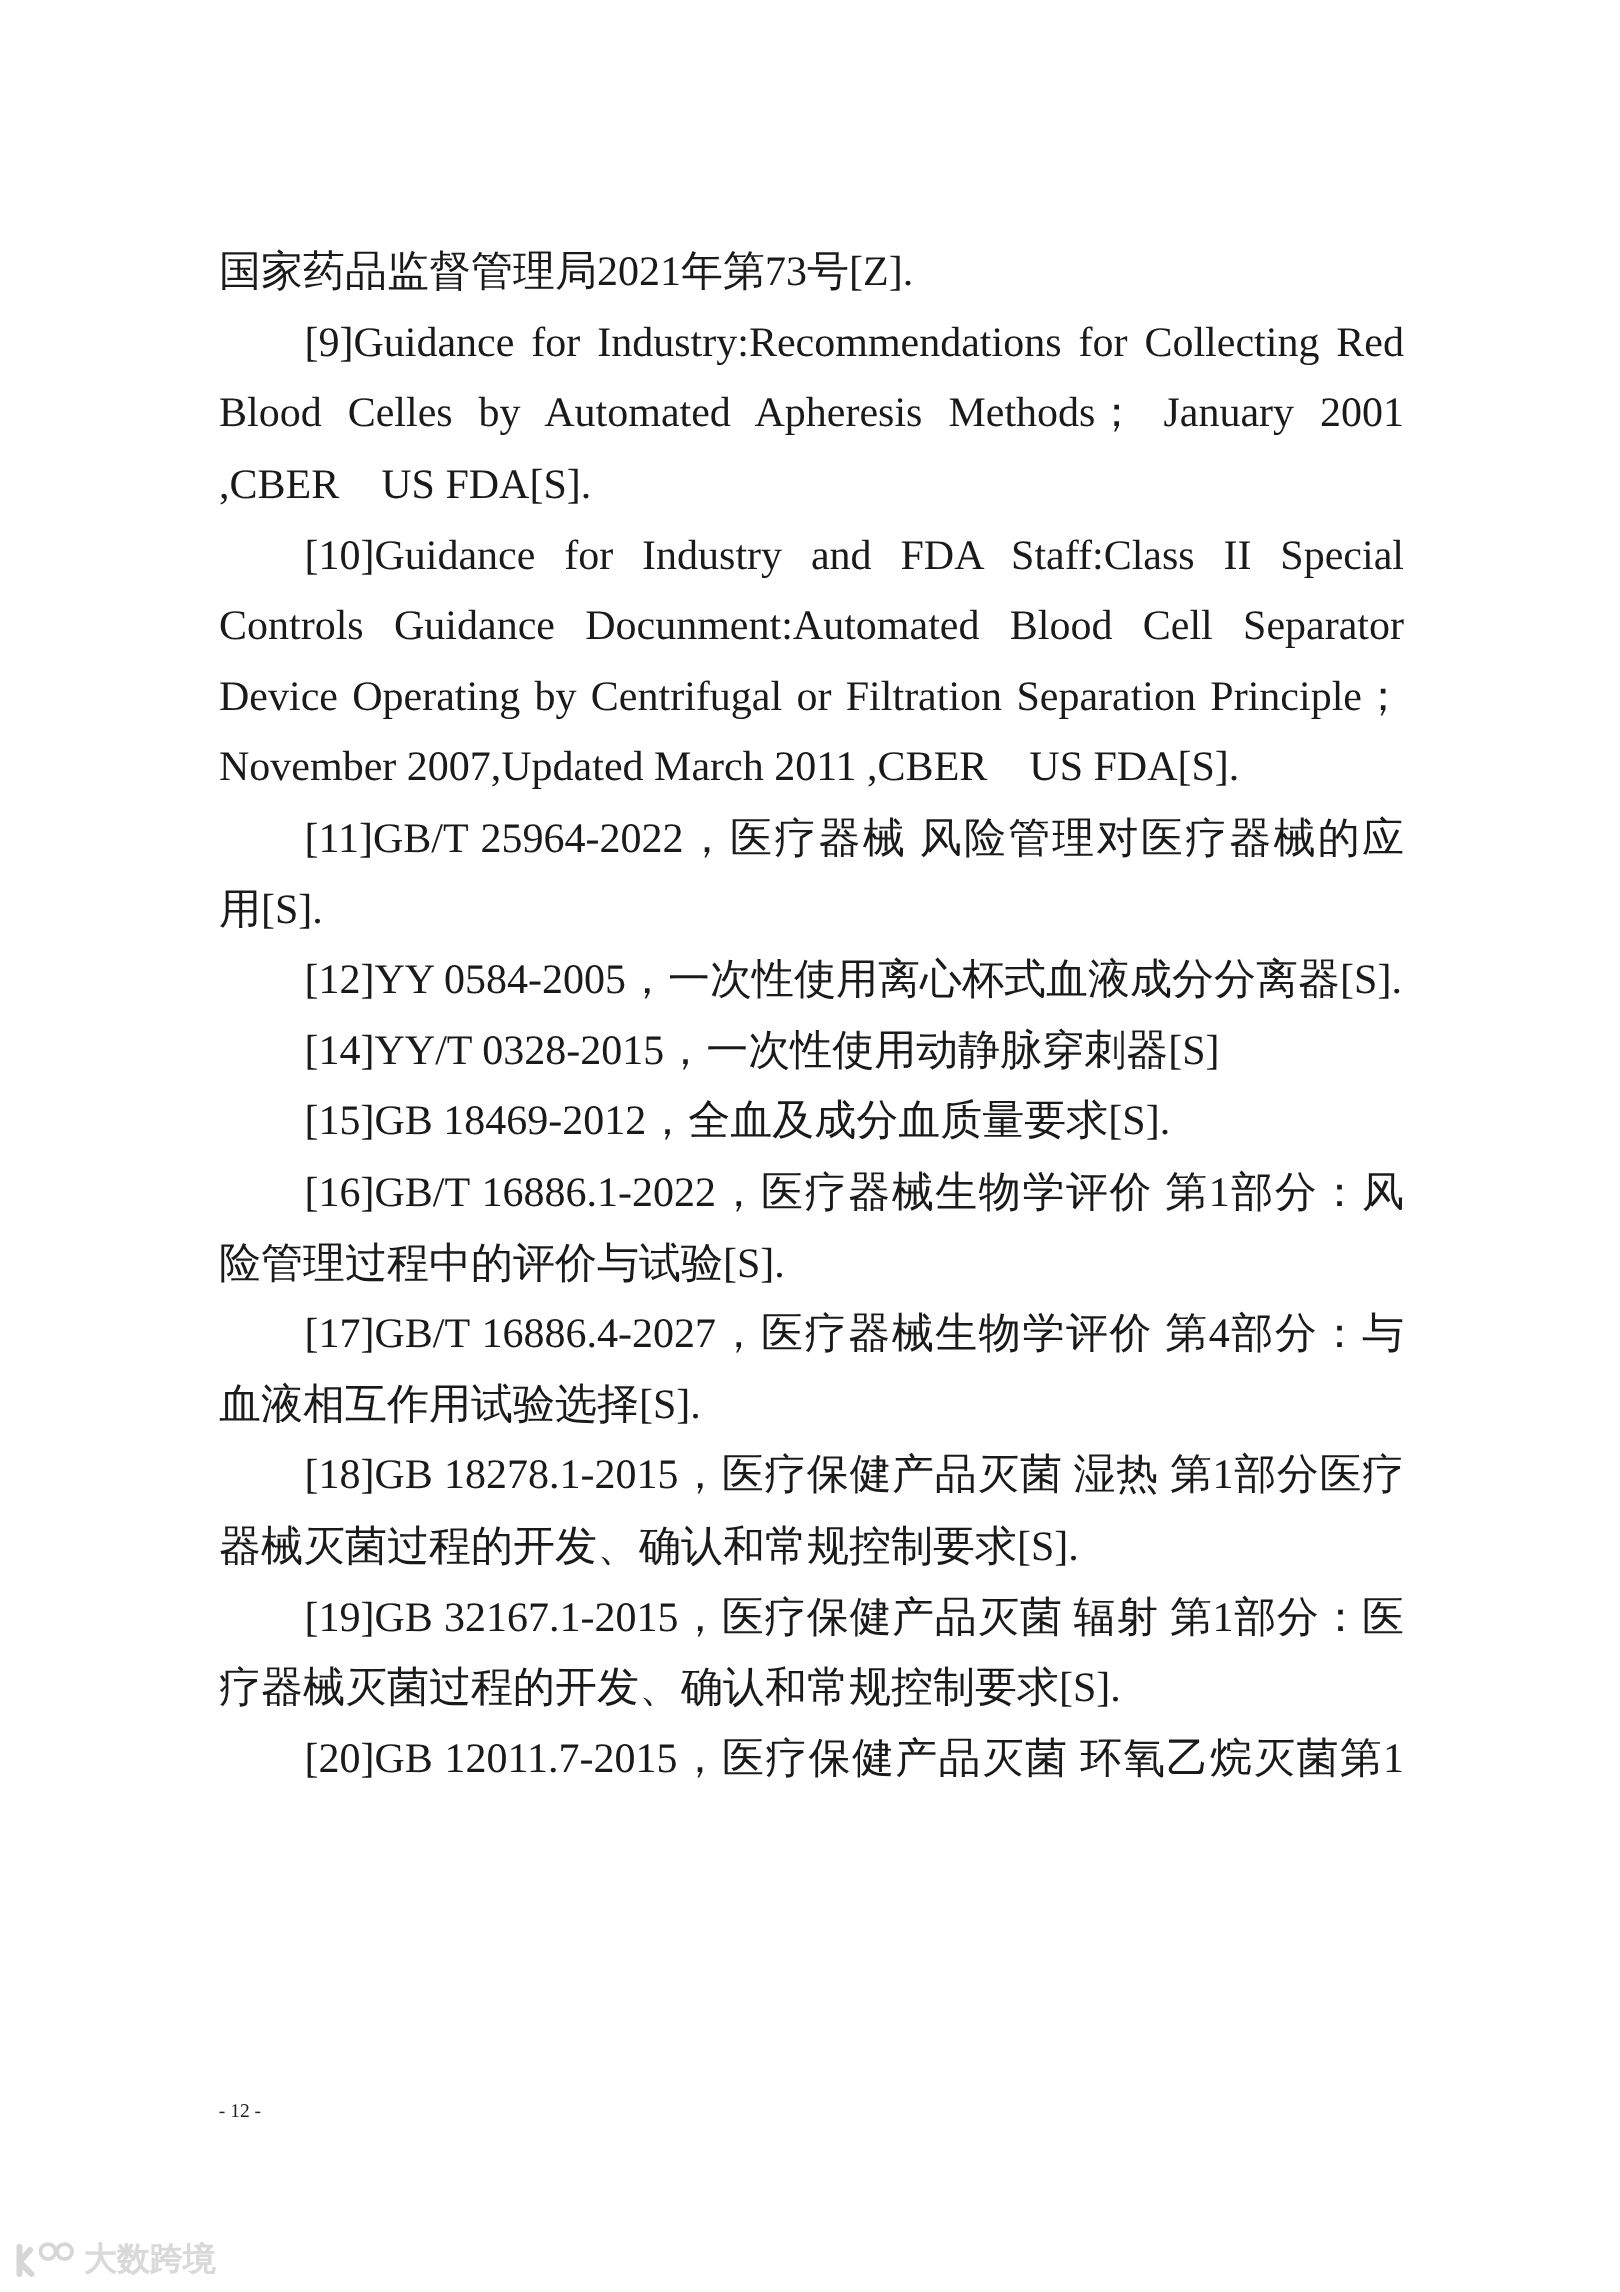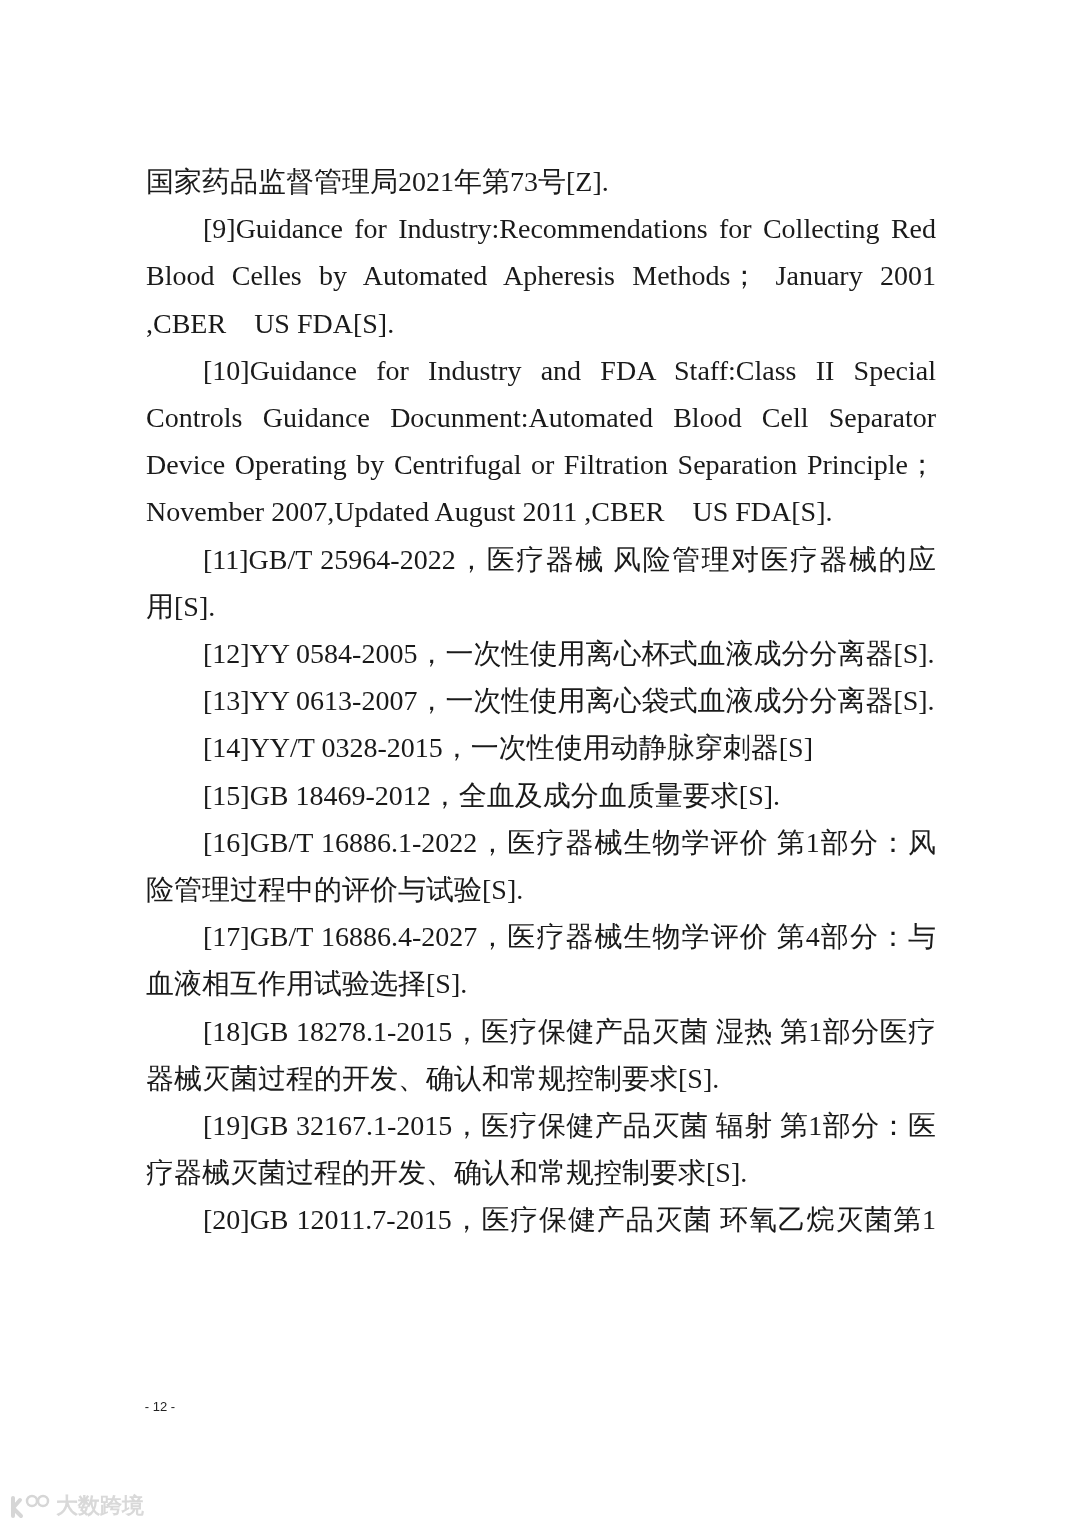--- a/index.html
+++ b/index.html
@@ -11,41 +11,40 @@
   .content {
     position: absolute; left: 146px; top: 158px; width: 790px;
     font-family: "Liberation Serif", "DejaVu Serif", serif;
     font-size: 28px; line-height: 47.2px; color: #1a1a1a;
   }
   .para { margin: 0; text-align: justify; text-align-last: left; }
   .para.indent { text-indent: 57px; }
   .para.justify-last { text-align-last: justify; }
   .page-number {
     position: absolute; left: 140px; top: 1399px; width: 40px; text-align: center;
-    font-family: Liberation Sans, sans-serif; font-size: 13px; color: #222;
+    font-family: Liberation Serif, serif; font-size: 13px; color: #222;
   }
   .watermark {
     position: absolute; left: 10px; top: 1489px; height: 34px;
     display: flex; align-items: center; gap: 6px;
     font-family: "DejaVu Sans", sans-serif; font-size: 22px; font-weight: bold;
     color: #d9d9d9;
   }
   .watermark svg { display: block; }
 </style>
 </head>
 <body>
 
 <div class="page">
   <div class="content">
     <p class="para">国家药品监督管理局2021年第73号[Z].</p>
     <p class="para indent">[9]Guidance for Industry:Recommendations for Collecting Red Blood Celles by Automated Apheresis Methods； January 2001 ,CBER　US FDA[S].</p>
-    <p class="para indent">[10]Guidance for Industry and FDA Staff:Class II Special Controls Guidance Docunment:Automated Blood Cell Separator Device Operating by Centrifugal or Filtration Separation Principle；November 2007,Updated August 2011 ,CBER　US FDA[S].</p>
+    <p class="para indent">[10]Guidance for Industry and FDA Staff:Class II Special Controls Guidance Docunment:Automated Blood Cell Separator Device Operating by Centrifugal or Filtration Separation Principle；November 2007,Updated March 2011 ,CBER　US FDA[S].</p>
     <p class="para indent">[11]GB/T 25964-2022，医疗器械 风险管理对医疗器械的应用[S].</p>
     <p class="para indent">[12]YY 0584-2005，一次性使用离心杯式血液成分分离器[S].</p>
-    <p class="para indent">[13]YY 0613-2007，一次性使用离心袋式血液成分分离器[S].</p>
     <p class="para indent">[14]YY/T 0328-2015，一次性使用动静脉穿刺器[S]</p>
     <p class="para indent">[15]GB 18469-2012，全血及成分血质量要求[S].</p>
     <p class="para indent">[16]GB/T 16886.1-2022，医疗器械生物学评价 第1部分：风险管理过程中的评价与试验[S].</p>
     <p class="para indent">[17]GB/T 16886.4-2027，医疗器械生物学评价 第4部分：与血液相互作用试验选择[S].</p>
     <p class="para indent">[18]GB 18278.1-2015，医疗保健产品灭菌 湿热 第1部分医疗器械灭菌过程的开发、确认和常规控制要求[S].</p>
     <p class="para indent">[19]GB 32167.1-2015，医疗保健产品灭菌 辐射 第1部分：医疗器械灭菌过程的开发、确认和常规控制要求[S].</p>
     <p class="para indent justify-last">[20]GB 12011.7-2015，医疗保健产品灭菌 环氧乙烷灭菌第1</p>
   </div>
 
   <div class="page-number">- 12 -</div>

